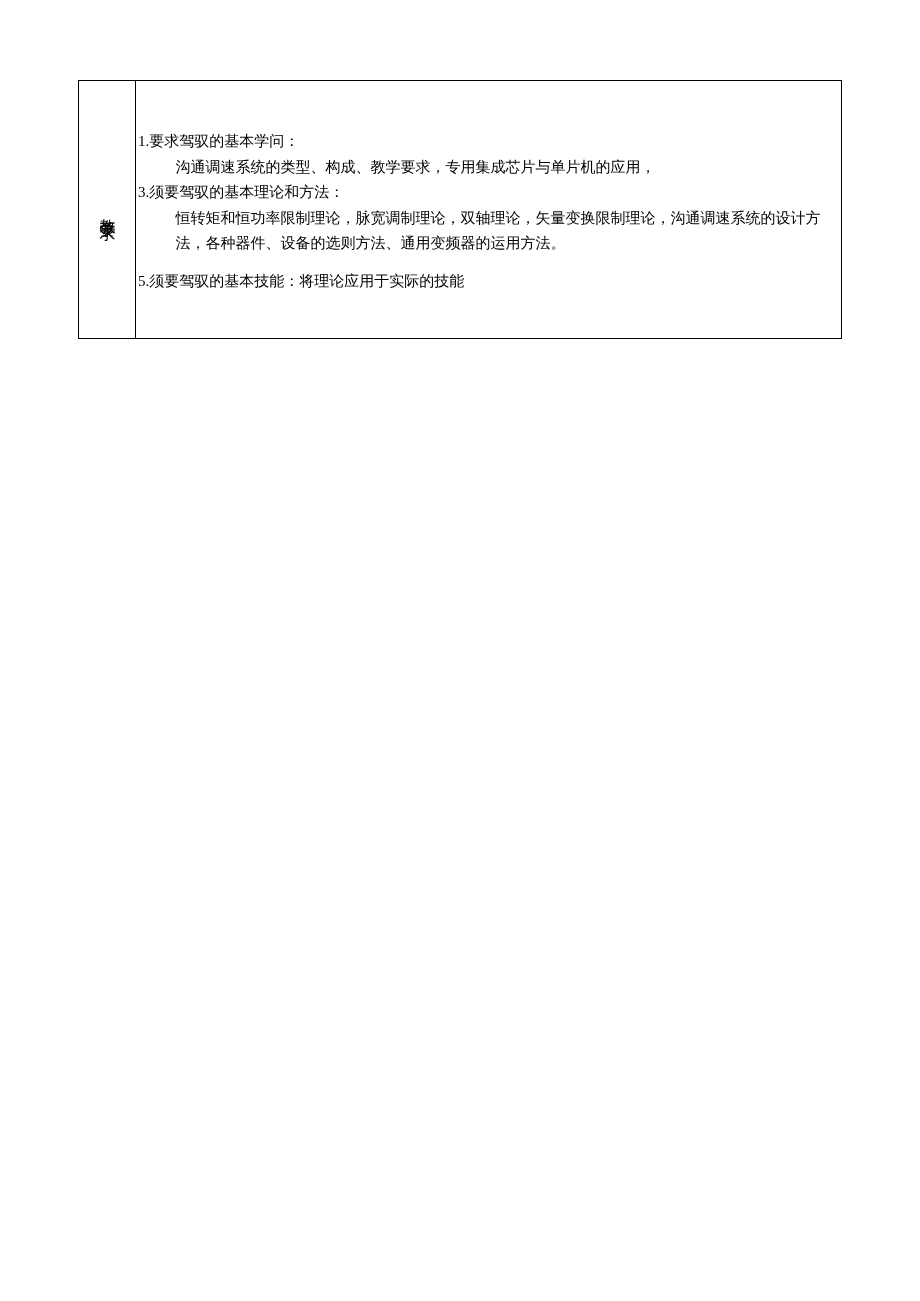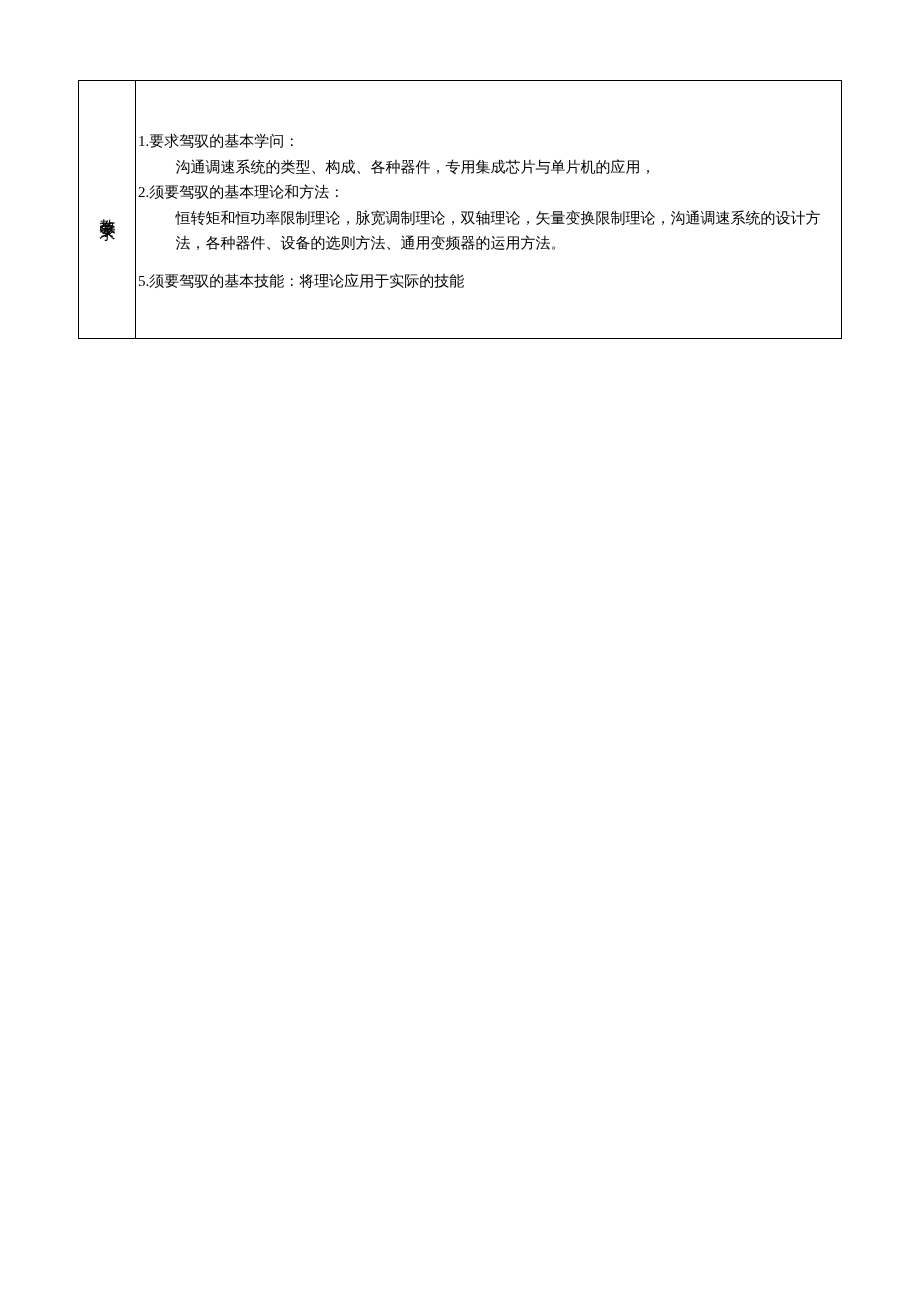--- a/index.html
+++ b/index.html
@@ -54,22 +54,22 @@
 
 <div class="page">
   <table>
     <tbody>
         <tr>
       <td class="label-cell">
         <span class="vertical-label">教学要求</span>
       </td>
       <td class="content-cell">
         <div class="item">1.要求驾驭的基本学问：</div>
-        <div class="item-body">沟通调速系统的类型、构成、各种器件，专用集成芯片与单片机的应用，</div>
-        <div class="item">2.须要驾驭的基本理论和方法：</div>
+        <div class="item-body">沟通调速系统的类型、构成、教学要求，专用集成芯片与单片机的应用，</div>
+        <div class="item">3.须要驾驭的基本理论和方法：</div>
         <div class="item-body">恒转矩和恒功率限制理论，脉宽调制理论，双轴理论，矢量变换限制理论，沟通调速系统的设计方法，各种器件、设备的选则方法、通用变频器的运用方法。</div>
         <div class="gap"></div>
         <div class="item">5.须要驾驭的基本技能：将理论应用于实际的技能</div>
       </td>
     </tr>
   </tbody>
     </table>
 </div>
 
 </body></html>

